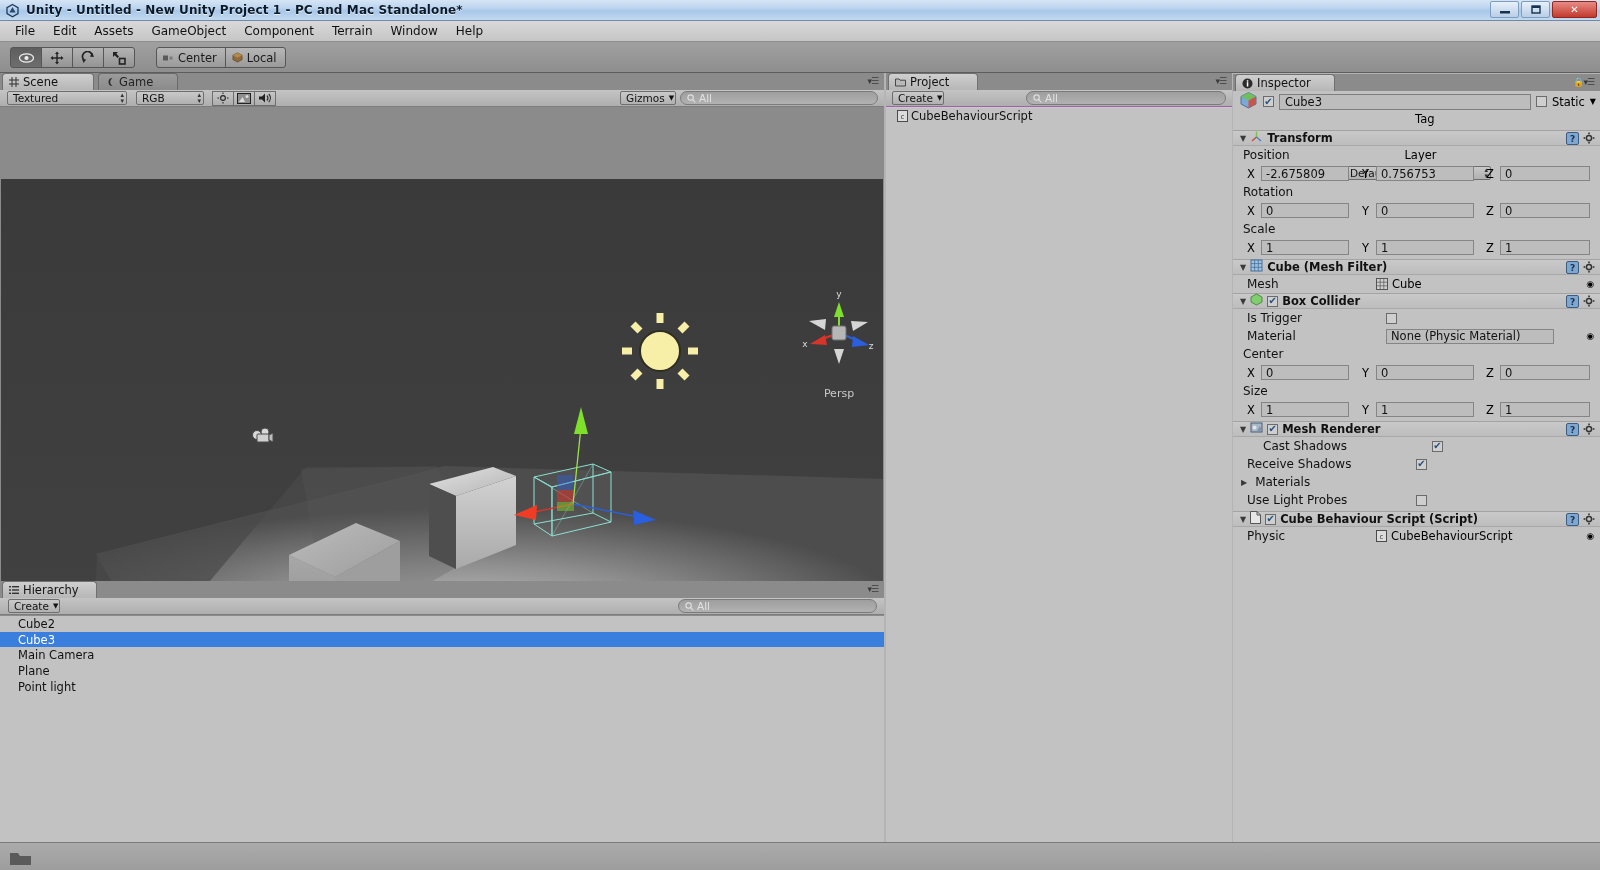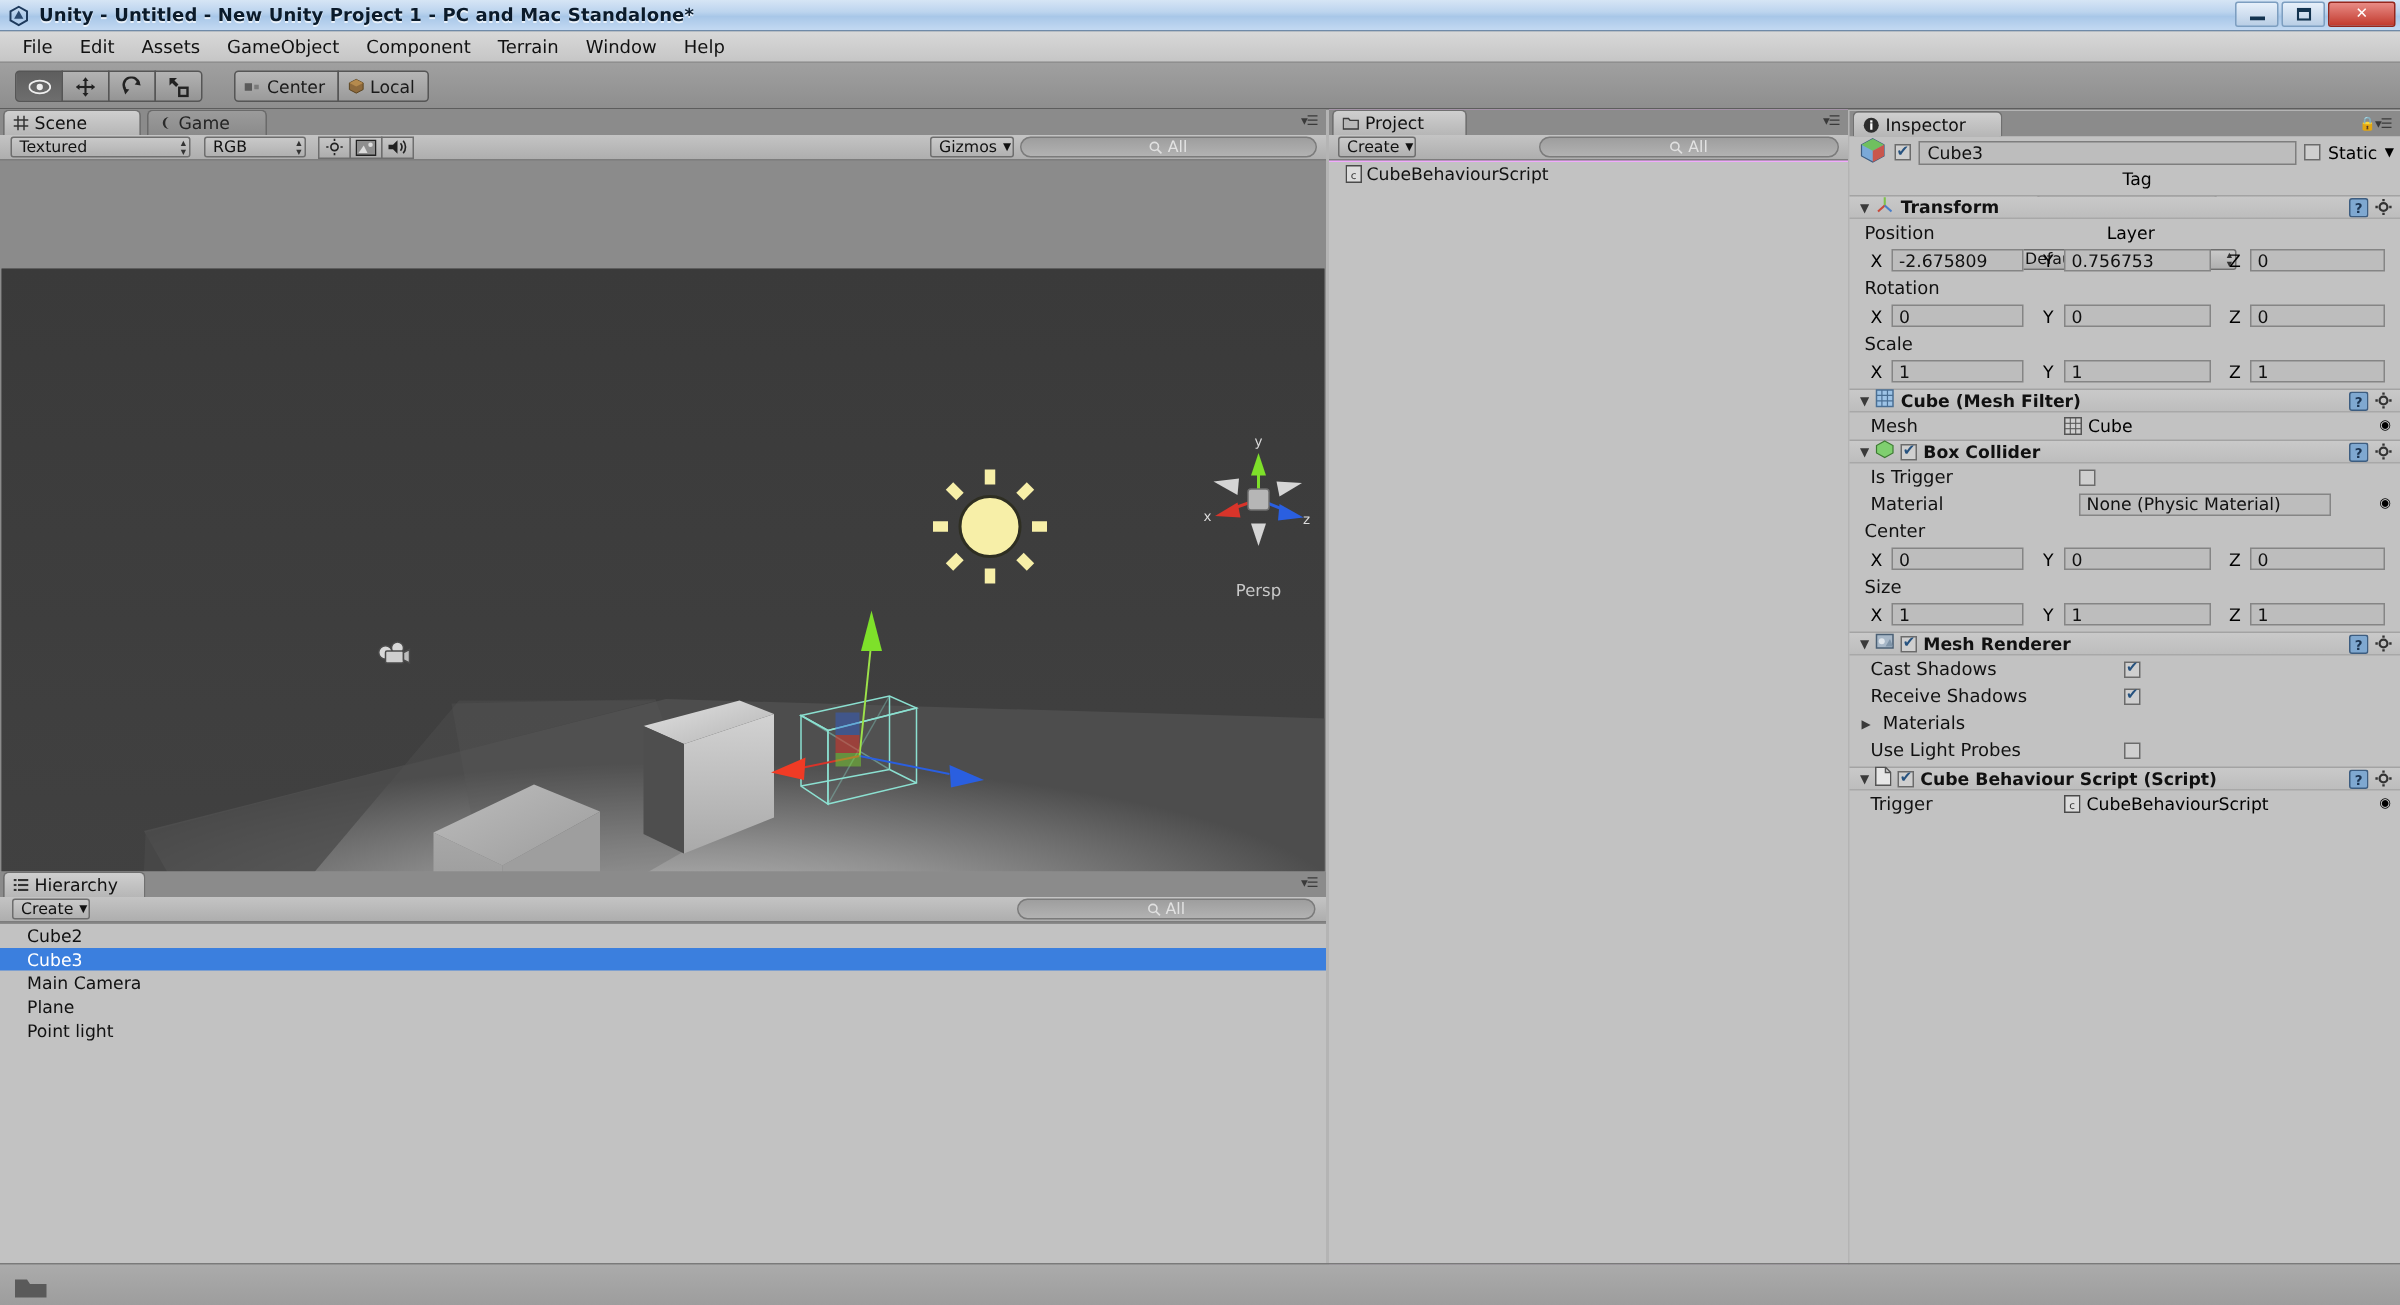--- a/index.html
+++ b/index.html
@@ -123,21 +123,21 @@
   .popup .updown { margin-left:auto; padding-left:7px; font-size:7px; line-height:6px; color:#333; }
   .iconbtn {
     width:22px; height:15px; border:1px solid #6e6e6e;
     background:linear-gradient(to bottom,#c6c6c6,#adadad);
     display:flex; align-items:center; justify-content:center; margin-left:-1px;
   }
   .searchbox {
     height:14px; border:1px solid #7b7b7b; border-radius:7px;
     background:linear-gradient(to bottom,#9e9e9e,#b2b2b2);
     display:flex; align-items:center; padding:0 6px; gap:3px;
-    font-size:10.5px; color:#e2e2e2;justify-content:center;
+    font-size:10.5px; color:#e2e2e2;
   }
   .createbtn {
     height:14px; border:1px solid #6e6e6e; border-radius:2px;
     background:linear-gradient(to bottom,#cacaca,#b1b1b1);
     display:flex; align-items:center; padding:0 5px; gap:4px;
     font-size:10.5px; color:#111;
   }
 
   
   #scene-viewport {
@@ -816,21 +816,21 @@
               <g stroke="#333" stroke-width="1.6">
                 <line x1="6" y1="0.6" x2="6" y2="2.2"></line>
                 <line x1="6" y1="9.8" x2="6" y2="11.4"></line>
                 <line x1="0.6" y1="6" x2="2.2" y2="6"></line>
                 <line x1="9.8" y1="6" x2="11.4" y2="6"></line>
               </g>
             </svg>
         </span>
       </div>
       <div class="prop-row" style="padding-left:14px;">
-        <span class="prop-label" style="width:165px;">Cast Shadows</span>
+        <span class="prop-label" style="width:165px;margin-left:16px;">Cast Shadows</span>
         <span class="chk on"></span>
       </div>
       <div class="prop-row" style="padding-left:14px;">
         <span class="prop-label" style="width:165px;">Receive Shadows</span>
         <span class="chk on"></span>
       </div>
       <div class="prop-row" style="padding-left:8px;">
         <span class="foldout" style="margin-right:4px;">▶</span>
         <span class="prop-label">Materials</span>
       </div>
@@ -859,21 +859,21 @@
               <g stroke="#333" stroke-width="1.6">
                 <line x1="6" y1="0.6" x2="6" y2="2.2"></line>
                 <line x1="6" y1="9.8" x2="6" y2="11.4"></line>
                 <line x1="0.6" y1="6" x2="2.2" y2="6"></line>
                 <line x1="9.8" y1="6" x2="11.4" y2="6"></line>
               </g>
             </svg>
         </span>
       </div>
       <div class="prop-row" style="padding-left:14px;">
-        <span class="prop-label" style="width:125px;">Trigger</span>
+        <span class="prop-label" style="width:125px;">Physic</span>
         <span style="display:flex; align-items:center; gap:4px;">
           <svg width="11" height="12" viewBox="0 0 11 12">
               <rect x="0.5" y="0.5" width="10" height="11" fill="#dcdcdc" stroke="#4a4a4a"></rect>
               <text x="5.5" y="9" font-size="7" text-anchor="middle" fill="#333" font-family="DejaVu Sans">c</text>
             </svg>
           <span>CubeBehaviourScript</span>
         </span>
         <span style="margin-left:auto; margin-right:6px; font-size:9px;">◉</span>
       </div>
     </div>

